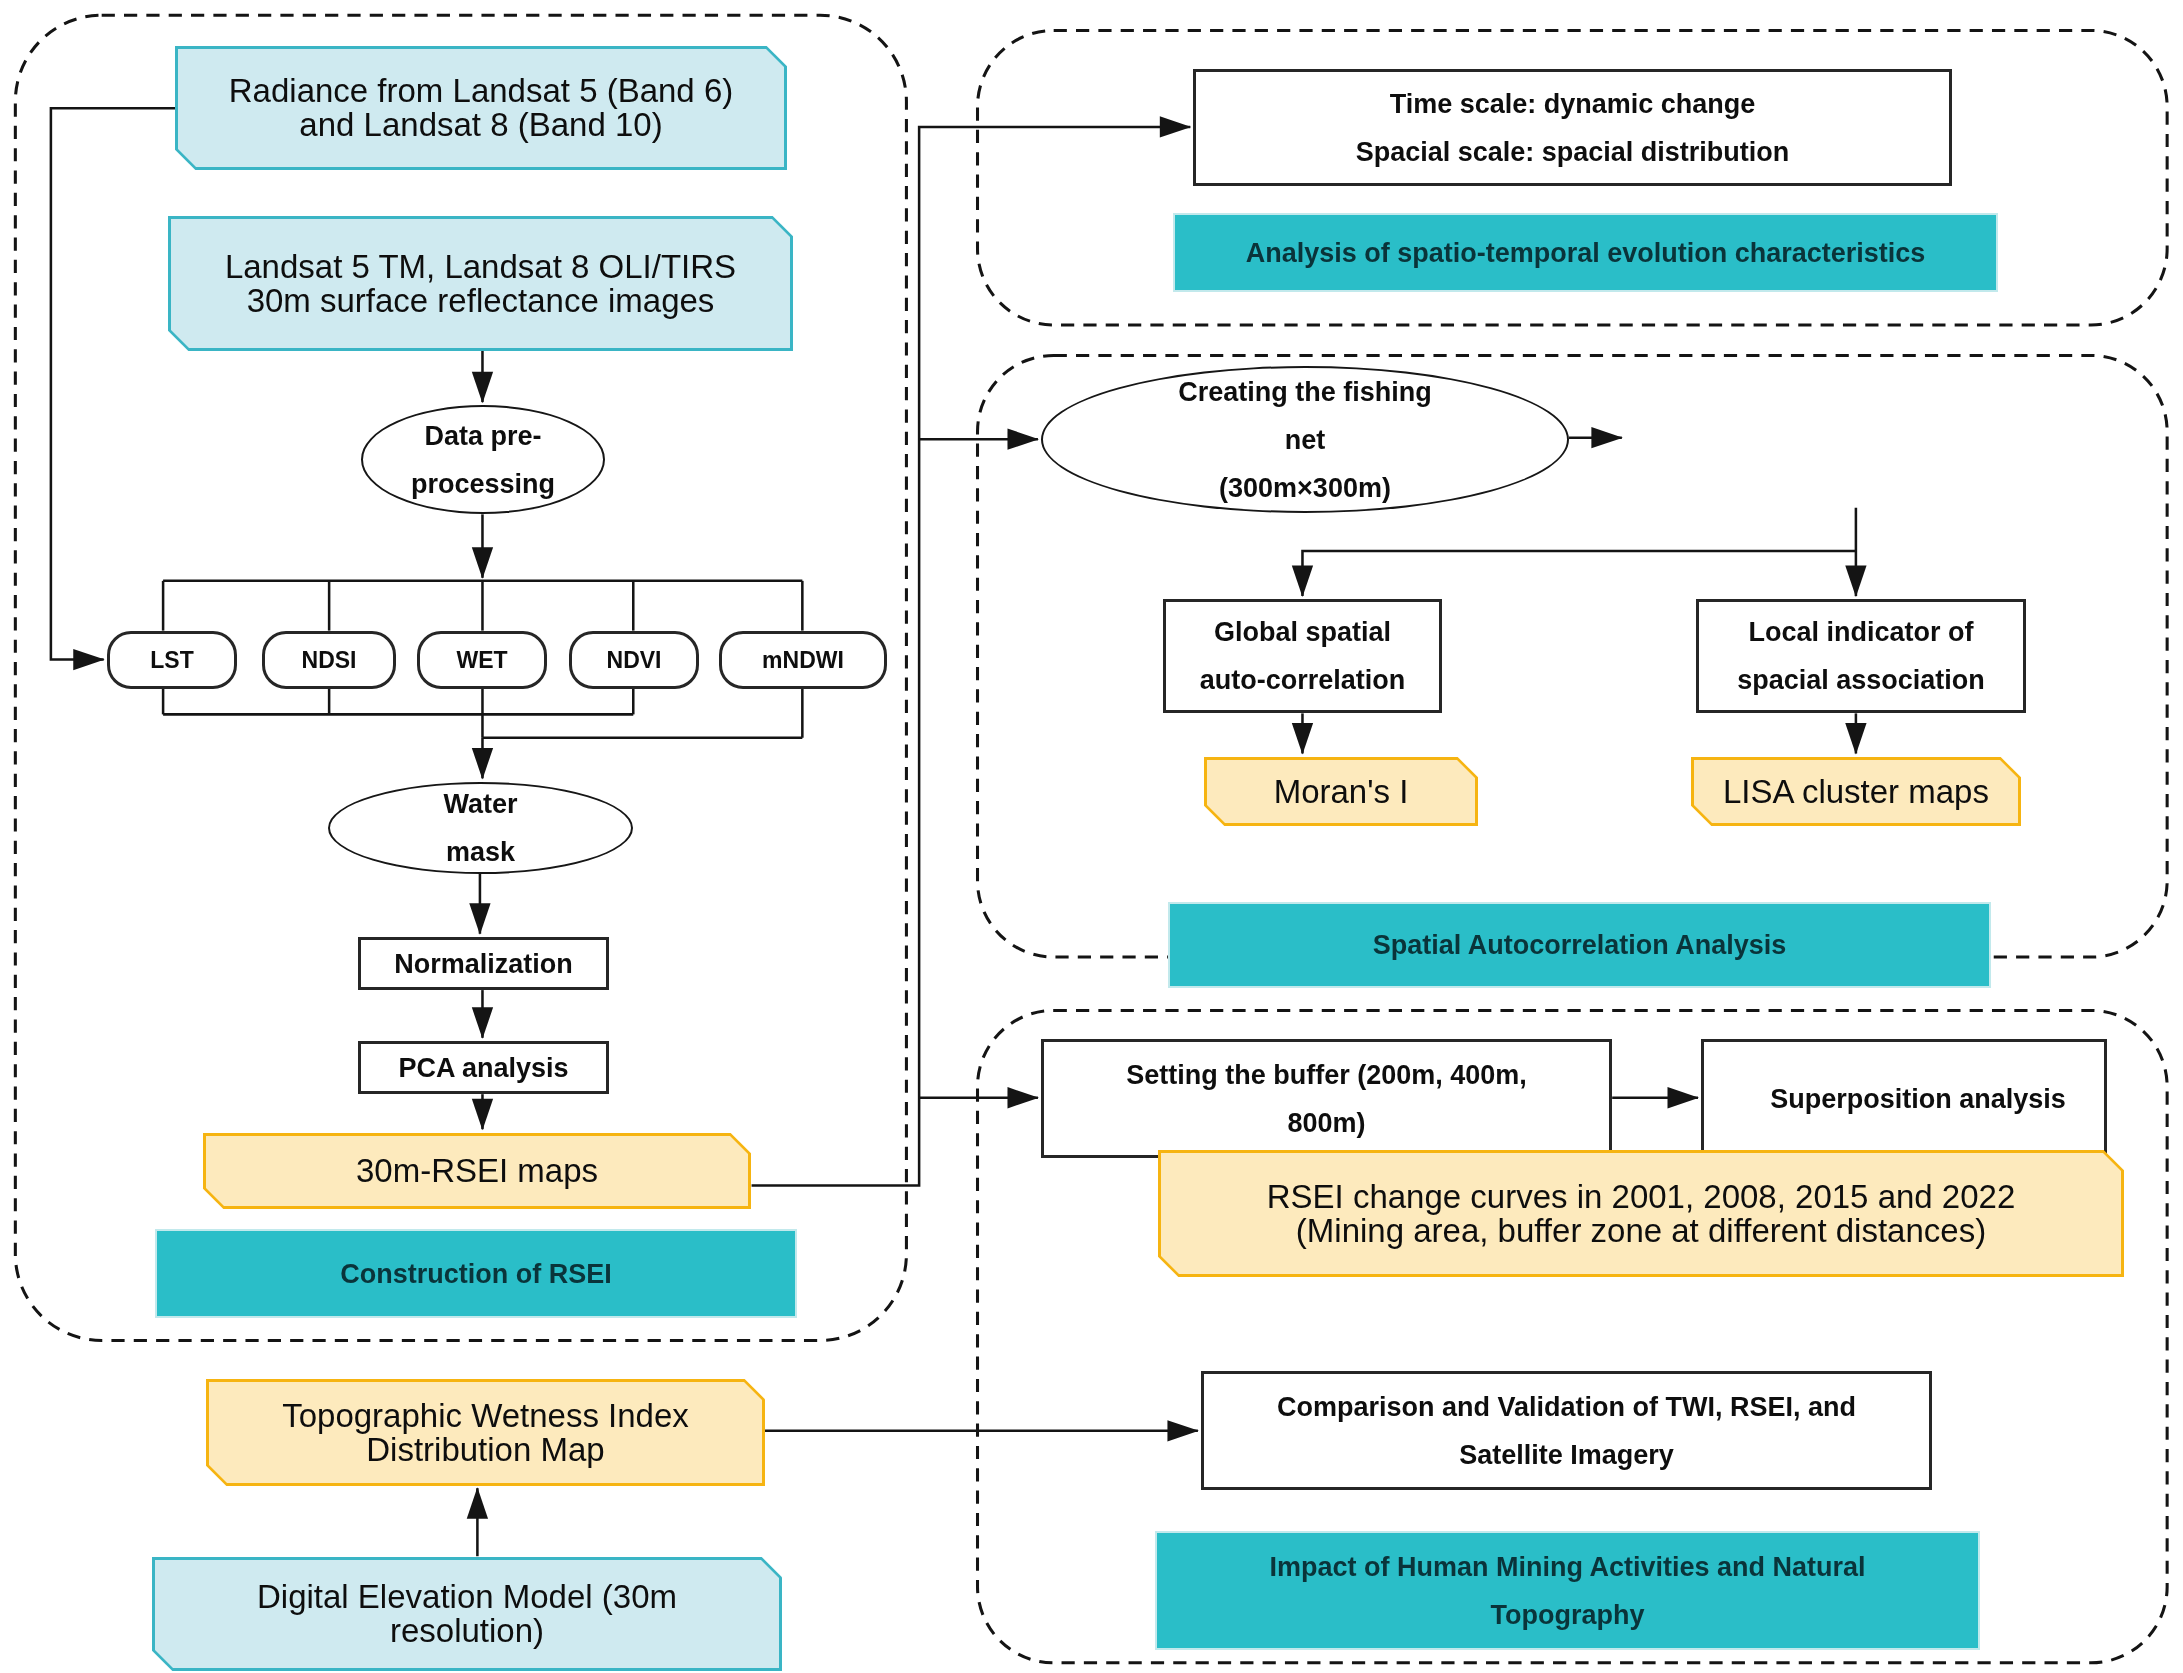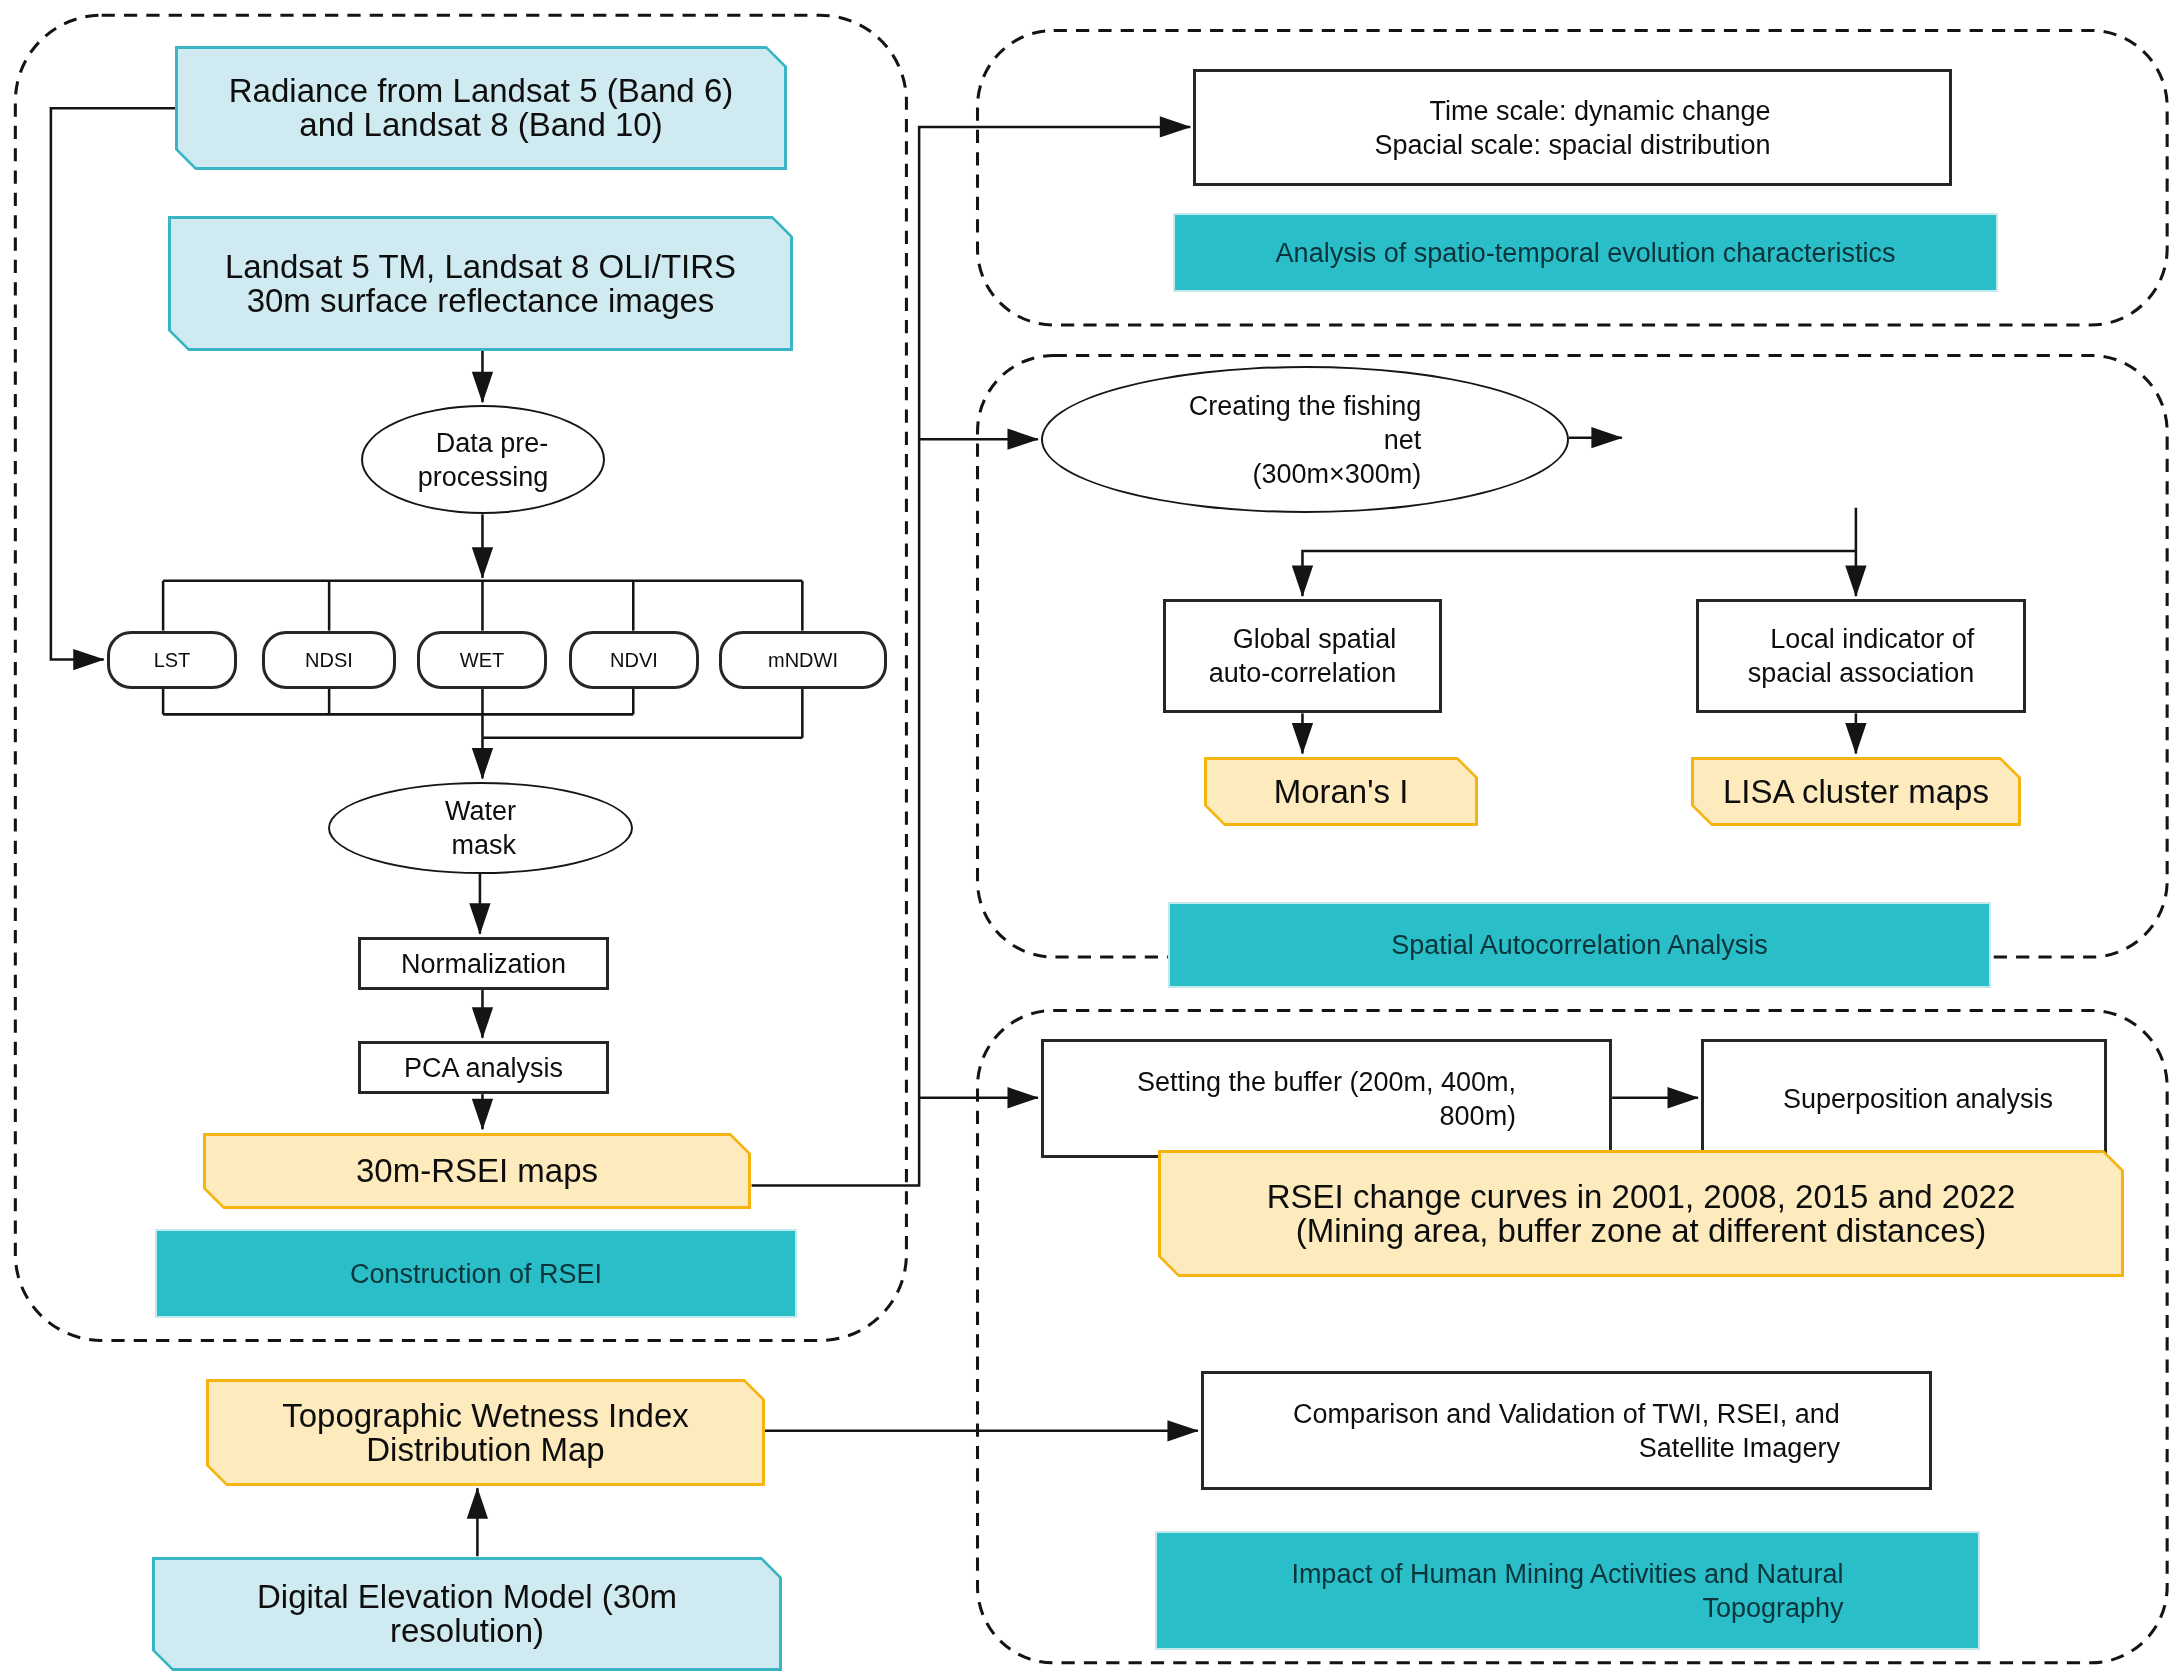--- a/index.html
+++ b/index.html
@@ -12,25 +12,25 @@
   #canvas{
     position:relative; width:2183px; height:1673px; background:var(--background);
     font-family:"Liberation Sans","DejaVu Sans",sans-serif; color:var(--text);
   }
   #wires{position:absolute;left:0;top:0;width:2183px;height:1673px;}
   #wires polyline,#wires line{fill:none;stroke:var(--line);stroke-width:5;}
   #wires rect{fill:none;stroke:var(--line);stroke-width:6;stroke-dasharray:26 18;}
   #ah path{fill:var(--line);}
   .node{
     position:absolute; display:flex; align-items:center; justify-content:center;
-    text-align:right; white-space:pre-line; font-size:27px; line-height:34px;
-    box-sizing:border-box; color:var(--text);
+    text-align:center; white-space:pre-line; font-size:27px; line-height:48px;
+    box-sizing:border-box; color:var(--text);font-weight:bold;
   }
   .wbox{background:#ffffff; border:3px solid var(--box-border);}
-  .idx{font-size:20px; border-width:3.6px;border-radius:24px;}
+  .idx{font-size:23px; border-width:3.6px;border-radius:24px;}
   .ellipse{background:#ffffff; border:2.5px solid #161616; border-radius:50%;}
   .teal{background:var(--teal-fill); border:2px solid var(--teal-edge); color:var(--teal-text);}
   .card{position:absolute; clip-path:polygon(0 0,calc(100% - 20.3px) 0,100% 20.3px,100% 100%,20.3px 100%,0 calc(100% - 20.3px));}
   .card.cyan{background:var(--cyan-border);}
   .card.yellow{background:var(--yellow-border);}
   .card-in{
     position:absolute; inset:3px;
     clip-path:polygon(0 0,calc(100% - 18px) 0,100% 18px,100% 100%,18px 100%,0 calc(100% - 18px));
     display:flex; align-items:center; justify-content:center; text-align:center;
     white-space:pre-line; font-size:33px; line-height:34px; color:var(--text);

